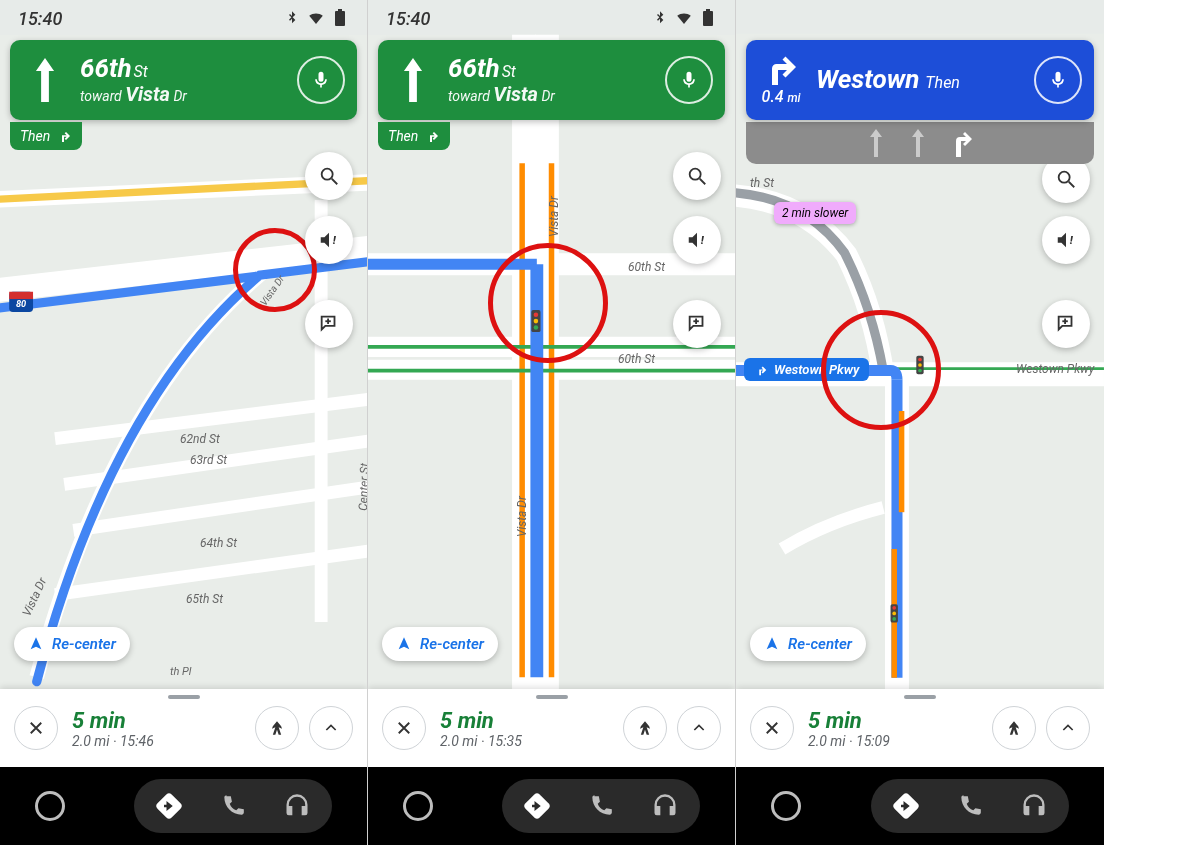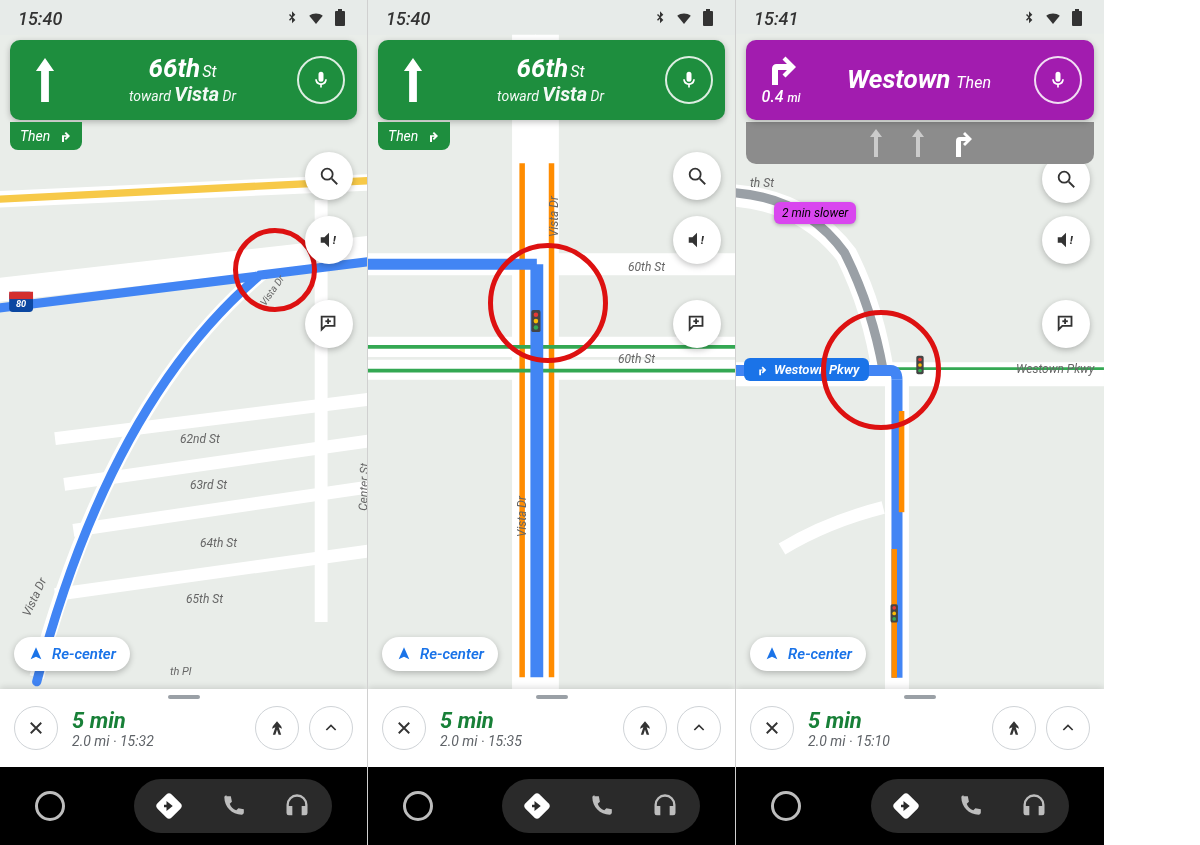--- a/index.html
+++ b/index.html
@@ -9,23 +9,23 @@
   .panel:last-child { border-right: none; }
 
   
   .statusbar { position: absolute; top: 0; left: 0; right: 0; height: 36px; display: flex; align-items: center; justify-content: space-between; padding: 0 18px; font-size: 18px; font-weight: 500; color: #333; z-index: 40; }
   .statusbar .icons { display: flex; gap: 6px; align-items: center; }
   .status-icon { width: 18px; height: 18px; display:inline-flex; align-items:center; justify-content:center; }
 
   
   .dircard { position: absolute; top: 40px; left: 10px; right: 10px; height: 80px; border-radius: 10px; display: flex; align-items: center; padding: 10px 12px; gap: 12px; z-index: 30; box-shadow: 0 2px 6px rgba(0,0,0,.25); }
   .dircard.green { background: #1e8e3e; color: #fff; }
-  .dircard.grey  { background: #a21caf; color: #fff; }
+  .dircard.grey  { background: #1d4ed8; color: #fff; }
   .dir-arrow { width: 46px; display:flex; flex-direction:column; align-items:center; justify-content:center; gap:2px; }
-  .dir-text { flex: 1; line-height: 1.15; text-align: center; }
+  .dir-text { flex: 1; line-height: 1.15; }
   .dir-street { font-size: 26px; font-weight: 700; }
   .dir-suffix { font-size: 16px; font-weight: 400; margin-left: 2px; }
   .dir-toward { font-size: 14px; opacity: .95; }
   .dir-toward .big { font-size: 20px; font-weight: 700; }
   .dir-dist { font-size: 16px; font-weight: 500; }
   .mic-btn { width: 48px; height: 48px; border: 2px solid rgba(255,255,255,.85); border-radius: 50%; display:flex; align-items:center; justify-content:center; cursor:pointer; }
 
   
   .lanes { position:absolute; top:122px; left:10px; right:10px; height:42px; background:#8c8c8c; border-radius:0 0 10px 10px; display:flex; align-items:center; justify-content:center; gap:22px; z-index:29; }
   .lanes svg { opacity:.55; }
@@ -34,21 +34,21 @@
   
   .then-chip { position:absolute; top:122px; left:10px; background:#1e8e3e; color:#fff; padding:6px 10px; border-radius:0 0 8px 8px; font-size:14px; display:flex; align-items:center; gap:6px; z-index:30; }
 
   
   .roundbtn { position:absolute; right:14px; width:48px; height:48px; background:#fff; border-radius:50%; box-shadow:0 2px 6px rgba(0,0,0,.25); display:flex; align-items:center; justify-content:center; cursor:pointer; z-index:28; }
   .roundbtn.search { top: 152px; }
   .roundbtn.mute   { top: 216px; }
   .roundbtn.report { top: 300px; }
 
   
-  .recenter { position:absolute; left:14px; bottom: 174px; background:#fff; border-radius:22px; padding:8px 14px; display:flex; align-items:center; gap:8px; box-shadow:0 2px 6px rgba(0,0,0,.25); color:#1a73e8; font-weight:600; font-size:15px; cursor:pointer; z-index:28; }
+  .recenter { position:absolute; left:14px; bottom: 184px; background:#fff; border-radius:22px; padding:8px 14px; display:flex; align-items:center; gap:8px; box-shadow:0 2px 6px rgba(0,0,0,.25); color:#1a73e8; font-weight:600; font-size:15px; cursor:pointer; z-index:28; }
 
   
   .etabar { position:absolute; left:0; right:0; bottom:78px; height:78px; background:#fff; display:flex; align-items:center; padding:0 14px; gap:10px; box-shadow:0 -2px 6px rgba(0,0,0,.12); z-index:35; }
   .etabar .handle { position:absolute; top:6px; left:50%; transform:translateX(-50%); width:32px; height:4px; background:#9aa0a6; border-radius:2px; }
   .circlebtn { width:44px; height:44px; border:1px solid #cfd3d7; border-radius:50%; background:#fff; display:flex; align-items:center; justify-content:center; cursor:pointer; }
   .eta-text { flex:1; padding-left:4px; }
   .eta-time { color:#188038; font-size:22px; font-weight:700; }
   .eta-sub { color:#5f6368; font-size:14px; }
 
   
@@ -58,21 +58,21 @@
   .nav-icn { width:34px; height:34px; display:flex; align-items:center; justify-content:center; }
 
   
   .mapsvg { position:absolute; inset:0; width:100%; height:100%; z-index:5; }
 
   
   .redring { position:absolute; border:5px solid #d11; border-radius:50%; z-index:20; pointer-events:none; }
 
   
   .maplabel { position:absolute; font-size:12px; color:#666; z-index:10; white-space:nowrap; }
-  .bubble { position:absolute; background:#d946ef; border-radius:6px; padding:4px 8px; font-size:12px; box-shadow:0 1px 4px rgba(0,0,0,.3); z-index:15; }
+  .bubble { position:absolute; background:#f0abfc; border-radius:6px; padding:4px 8px; font-size:12px; box-shadow:0 1px 4px rgba(0,0,0,.3); z-index:15; }
   .bluepill { position:absolute; background:#1a73e8; color:#fff; border-radius:6px; padding:4px 10px; font-size:13px; font-weight:600; display:flex; align-items:center; gap:6px; z-index:15; }
 </style>
 </head>
 <body>
 
 <div class="row">
 
 <div class="panel">
   <div class="statusbar">
     <span>15:40</span>
@@ -119,21 +119,21 @@
           <text x="13" y="17" font-size="10" fill="#fff" text-anchor="middle" font-weight="700">80</text>
         </g>
     <g transform="translate(322,30)">
           <rect width="26" height="22" rx="4" fill="#0b47a1"></rect>
           <rect width="26" height="8" fill="#d32f2f"></rect>
           <text x="13" y="17" font-size="9" fill="#fff" text-anchor="middle" font-weight="700">235</text>
         </g>
   </svg>
 
   <span class="maplabel" style="top:432px;left:180px">62nd St</span>
-  <span class="maplabel" style="top:478px;left:190px">63rd St</span>
+  <span class="maplabel" style="top:453px;left:190px">63rd St</span>
   <span class="maplabel" style="top:536px;left:200px">64th St</span>
   <span class="maplabel" style="top:592px;left:186px">65th St</span>
   <span class="maplabel" style="top:480px;left:340px;transform:rotate(-88deg)">Center St</span>
   <span class="maplabel" style="top:590px;left:14px;transform:rotate(-65deg)">Vista Dr</span>
   <span class="maplabel" style="top:285px;left:255px;transform:rotate(-55deg);font-size:10px">Vista Dr</span>
   <span class="maplabel" style="top:166px;left:370px;font-size:11px">8th</span>
   <span class="maplabel" style="top:665px;left:170px;font-size:11px">th Pl</span>
 
   <div class="dircard green">
     <div class="dir-arrow">
@@ -189,21 +189,21 @@
 
   <div class="etabar">
     <div class="handle"></div>
     <div class="circlebtn">
           <svg width="18" height="18" viewBox="0 0 24 24">
             <path stroke="#333" stroke-width="2.5" d="M5 5l14 14M19 5L5 19"></path>
           </svg>
         </div>
     <div class="eta-text">
       <div class="eta-time">5 min</div>
-      <div class="eta-sub"><span>2.0 mi</span> · <span>15:32</span></div>
+      <div class="eta-sub"><span>2.0 mi</span> · <span>15:46</span></div>
     </div>
     <div class="circlebtn">
           <svg width="20" height="20" viewBox="0 0 24 24">
             <path fill="#333" d="M7 20l3-9-4 2 1-3 5-6 5 6 1 3-4-2 3 9h-3l-2-6-2 6z"></path>
           </svg>
         </div>
     <div class="circlebtn">
           <svg width="16" height="16" viewBox="0 0 24 24">
             <path fill="none" stroke="#333" stroke-width="2.5" d="M5 15l7-7 7 7"></path>
           </svg>
@@ -380,41 +380,20 @@
       <div class="nav-icn">
             <svg width="28" height="28" viewBox="0 0 24 24">
               <path fill="#bdbdbd" d="M12 2a9 9 0 00-9 9v7a2 2 0 002 2h3v-8H5v-1a7 7 0 0114 0v1h-3v8h3a2 2 0 002-2v-7a9 9 0 00-9-9z"></path>
             </svg>
           </div>
     </div>
   </div>
 </div>
 
 <div class="panel">
-  <div class="statusbar">
-    <span>15:41</span>
-    <span class="icons">
-      <span class="status-icon">
-            <svg width="16" height="16" viewBox="0 0 24 24">
-              <path fill="#333" d="M12 2l5 5-4 4 4 4-5 5V13l-3 3-1.5-1.5L11 11 7.5 7.5 9 6l3 3V2z"></path>
-            </svg>
-          </span>
-      <span class="status-icon">
-            <svg width="18" height="18" viewBox="0 0 24 24">
-              <path fill="#333" d="M12 20l9-11c-5-4-13-4-18 0l9 11z"></path>
-            </svg>
-          </span>
-      <span class="status-icon">
-            <svg width="12" height="18" viewBox="0 0 12 18">
-              <rect x="1" y="2" width="10" height="15" rx="1" fill="#333"></rect>
-              <rect x="4" y="0" width="4" height="2" fill="#333"></rect>
-            </svg>
-          </span>
-    </span>
-  </div>
 
   <svg class="mapsvg" viewBox="0 0 400 845">
     <rect width="400" height="845" fill="#e9ede9"></rect>
 
     <path d="M -20 175 Q 70 175 120 240 Q 150 300 160 370" stroke="#fff" stroke-width="24" fill="none"></path>
 
     <line x1="0" y1="370" x2="400" y2="370" stroke="#fff" stroke-width="26"></line>
 
     <line x1="175" y1="370" x2="175" y2="845" stroke="#fff" stroke-width="26"></line>
 
@@ -514,21 +493,21 @@
 
   <div class="etabar">
     <div class="handle"></div>
     <div class="circlebtn">
           <svg width="18" height="18" viewBox="0 0 24 24">
             <path stroke="#333" stroke-width="2.5" d="M5 5l14 14M19 5L5 19"></path>
           </svg>
         </div>
     <div class="eta-text">
       <div class="eta-time">5 min</div>
-      <div class="eta-sub"><span>2.0 mi</span> · <span>15:10</span></div>
+      <div class="eta-sub"><span>2.0 mi</span> · <span>15:09</span></div>
     </div>
     <div class="circlebtn">
           <svg width="20" height="20" viewBox="0 0 24 24">
             <path fill="#333" d="M7 20l3-9-4 2 1-3 5-6 5 6 1 3-4-2 3 9h-3l-2-6-2 6z"></path>
           </svg>
         </div>
     <div class="circlebtn">
           <svg width="16" height="16" viewBox="0 0 24 24">
             <path fill="none" stroke="#333" stroke-width="2.5" d="M5 15l7-7 7 7"></path>
           </svg>

